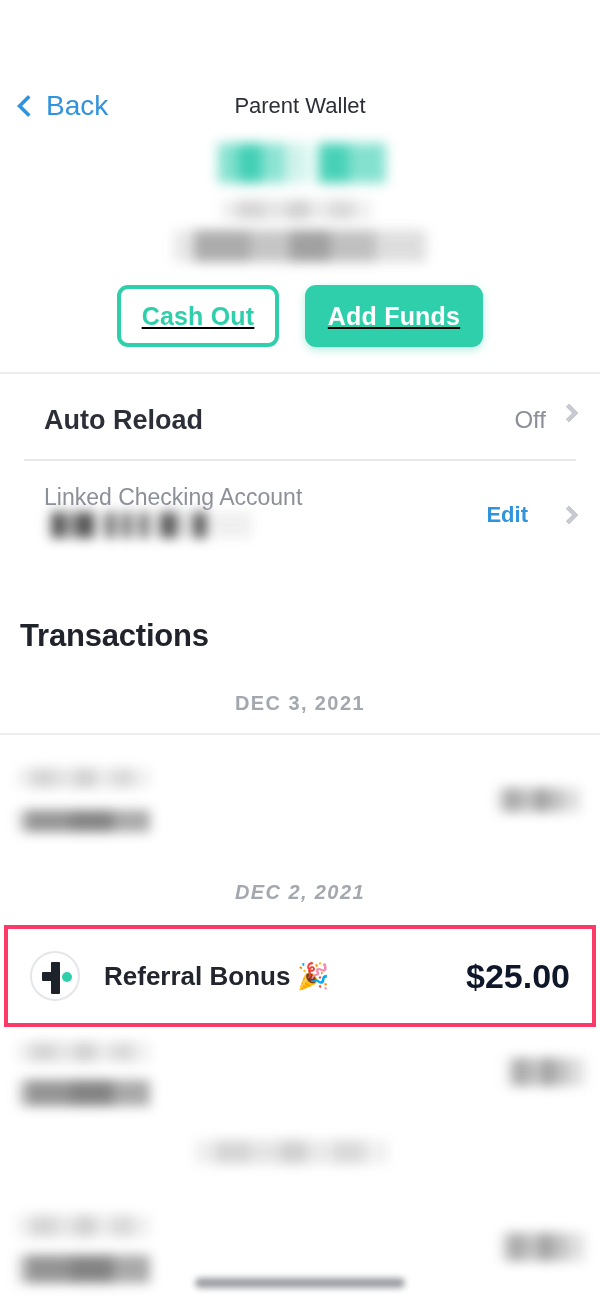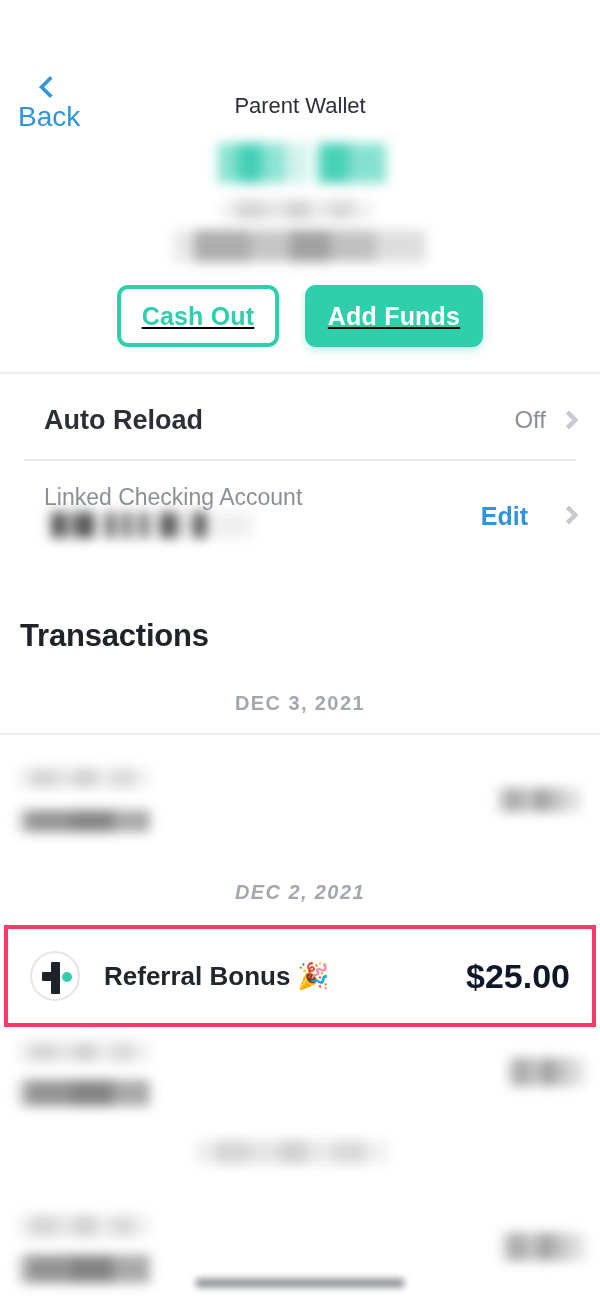--- a/index.html
+++ b/index.html
@@ -42,21 +42,21 @@
   .battery .cap { position: absolute; right: -4.5px; top: 4.5px; width: 2.5px; height: 6px;
     background: #17191f; border-radius: 0 2px 2px 0; opacity: .45; }
 
   
   .navbar {
     position: absolute; top: 78px; left: 0; width: 600px; height: 56px;
     display: flex; align-items: center;
   }
   .back-btn {
     display: flex; align-items: center; gap: 6px;
-    margin-left: 14px; cursor: pointer; flex-direction: column;
+    margin-left: 14px; cursor: pointer;
   }
   .chev-left { width: 16px; height: 16px; border-left: 4px solid #2f93dd;
     border-bottom: 4px solid #2f93dd; transform: rotate(45deg); margin-left: 6px;
     border-radius: 1px; }
   .back-label { font-size: 28px; color: #2f93dd; font-weight: 400; margin-left: 4px; }
   .nav-title {
     position: absolute; left: 0; right: 0; text-align: center;
     font-size: 22px; color: #2c2f38; font-weight: 400; pointer-events: none;
   }
 
@@ -98,31 +98,31 @@
   
   .divider { position: absolute; left: 24px; width: 552px; height: 2px;
     background: #e7e9ec; }
   .fullrule { position: absolute; left: 0; width: 600px; height: 2px;
     background: #ededef; }
 
   .row-auto { position: absolute; top: 390px; left: 0; width: 600px; height: 60px;
     display: flex; align-items: center; justify-content: space-between;
     padding: 0 24px 0 44px; cursor: pointer; }
   .row-auto .label { font-size: 27px; font-weight: 600; color: #2c2f38; }
-  .row-right { display: flex; align-items: center; gap: 16px; }
+  .row-right { display: flex; align-items: flex-start; gap: 16px; }
   .row-value { font-size: 24px; color: #8b8f98; }
   .chev-right { width: 14px; height: 14px; border-top: 5px solid #c7cad0;
     border-right: 5px solid #c7cad0; transform: rotate(45deg); border-radius: 1px; }
 
   .row-linked { position: absolute; top: 478px; left: 0; width: 600px; height: 80px;
     padding: 0 24px 0 44px; cursor: pointer; }
   .linked-label { font-size: 23px; color: #8b8f98; position: absolute;
     left: 44px; top: 6px; }
   .edit-link { position: absolute; right: 72px; top: 24px;
-    font-size: 25px; font-weight: 700; color: #2f93dd; cursor: pointer; }
+    font-size: 22px; font-weight: 700; color: #2f93dd; cursor: pointer; }
   .row-linked .chev-right { position: absolute; right: 24px; top: 30px; }
 
   
   .tx-heading { position: absolute; top: 618px; left: 20px;
     font-size: 31px; font-weight: 700; color: #20232b; letter-spacing: -.2px; }
   .date-header { position: absolute; left: 0; width: 600px; text-align: center;
     font-size: 20px; font-weight: 700; color: #a3a7af; letter-spacing: 1.4px; }
 
   .tx-row { position: absolute; left: 0; width: 600px; }
 

